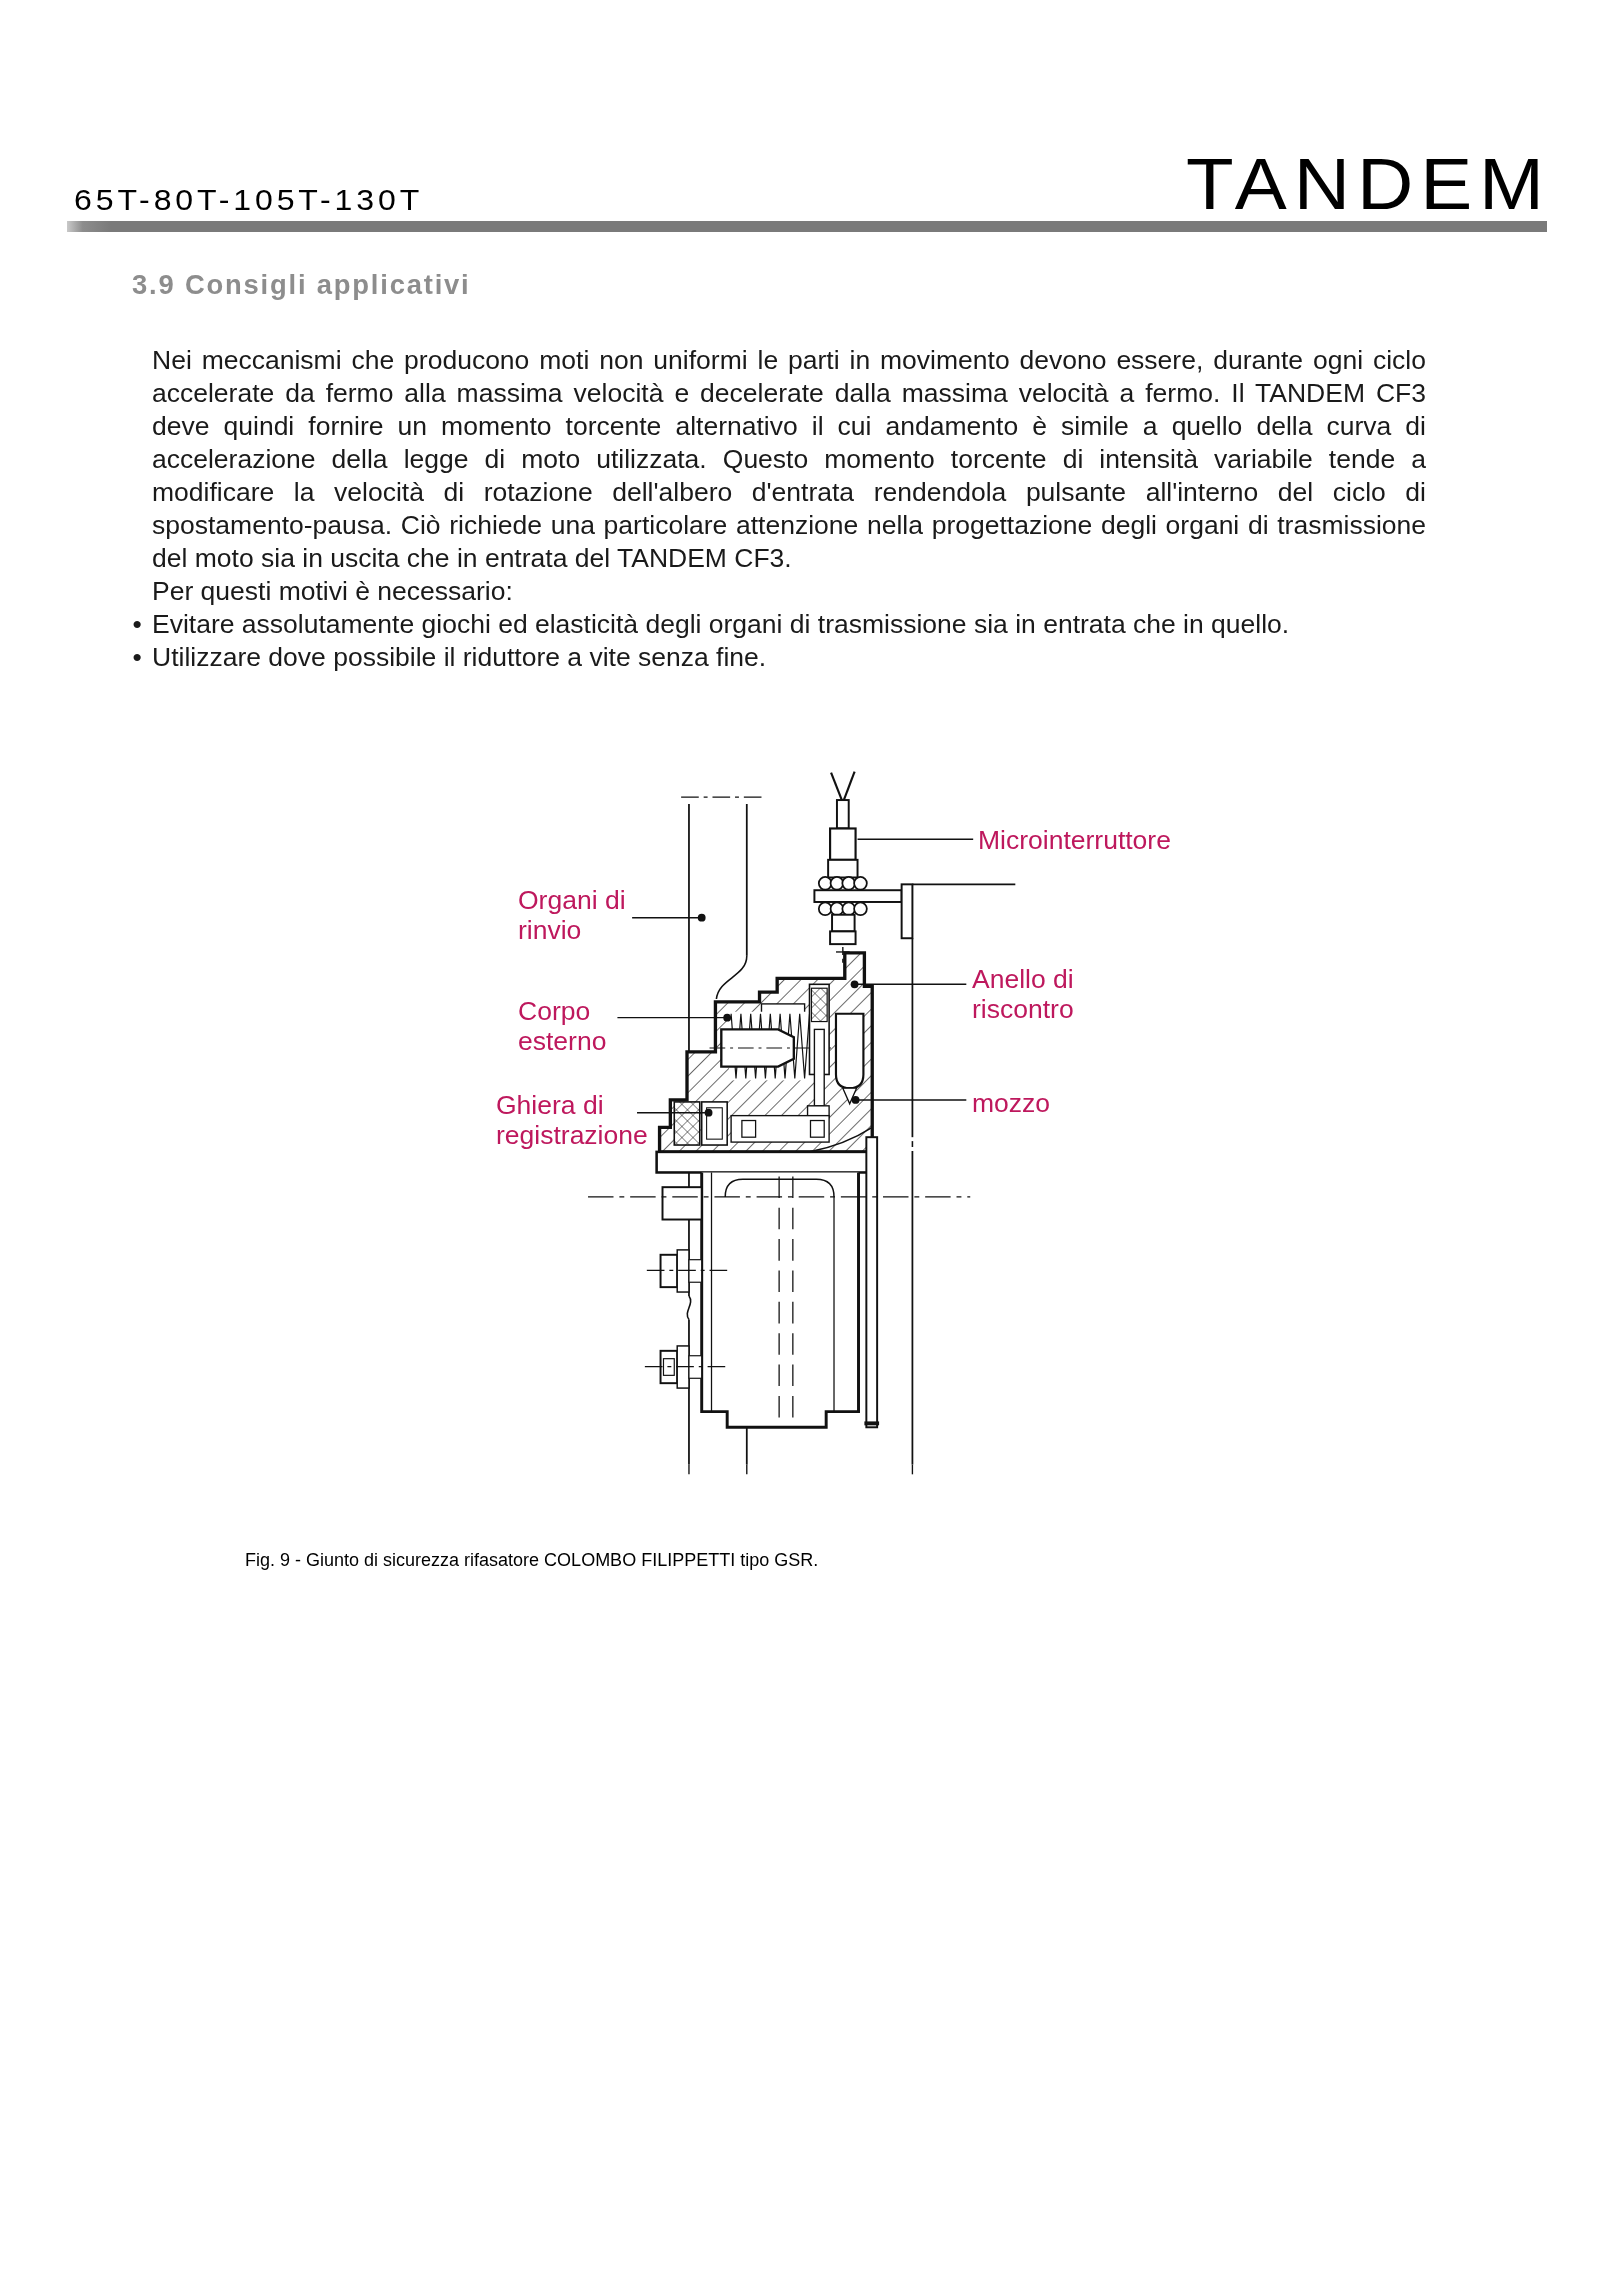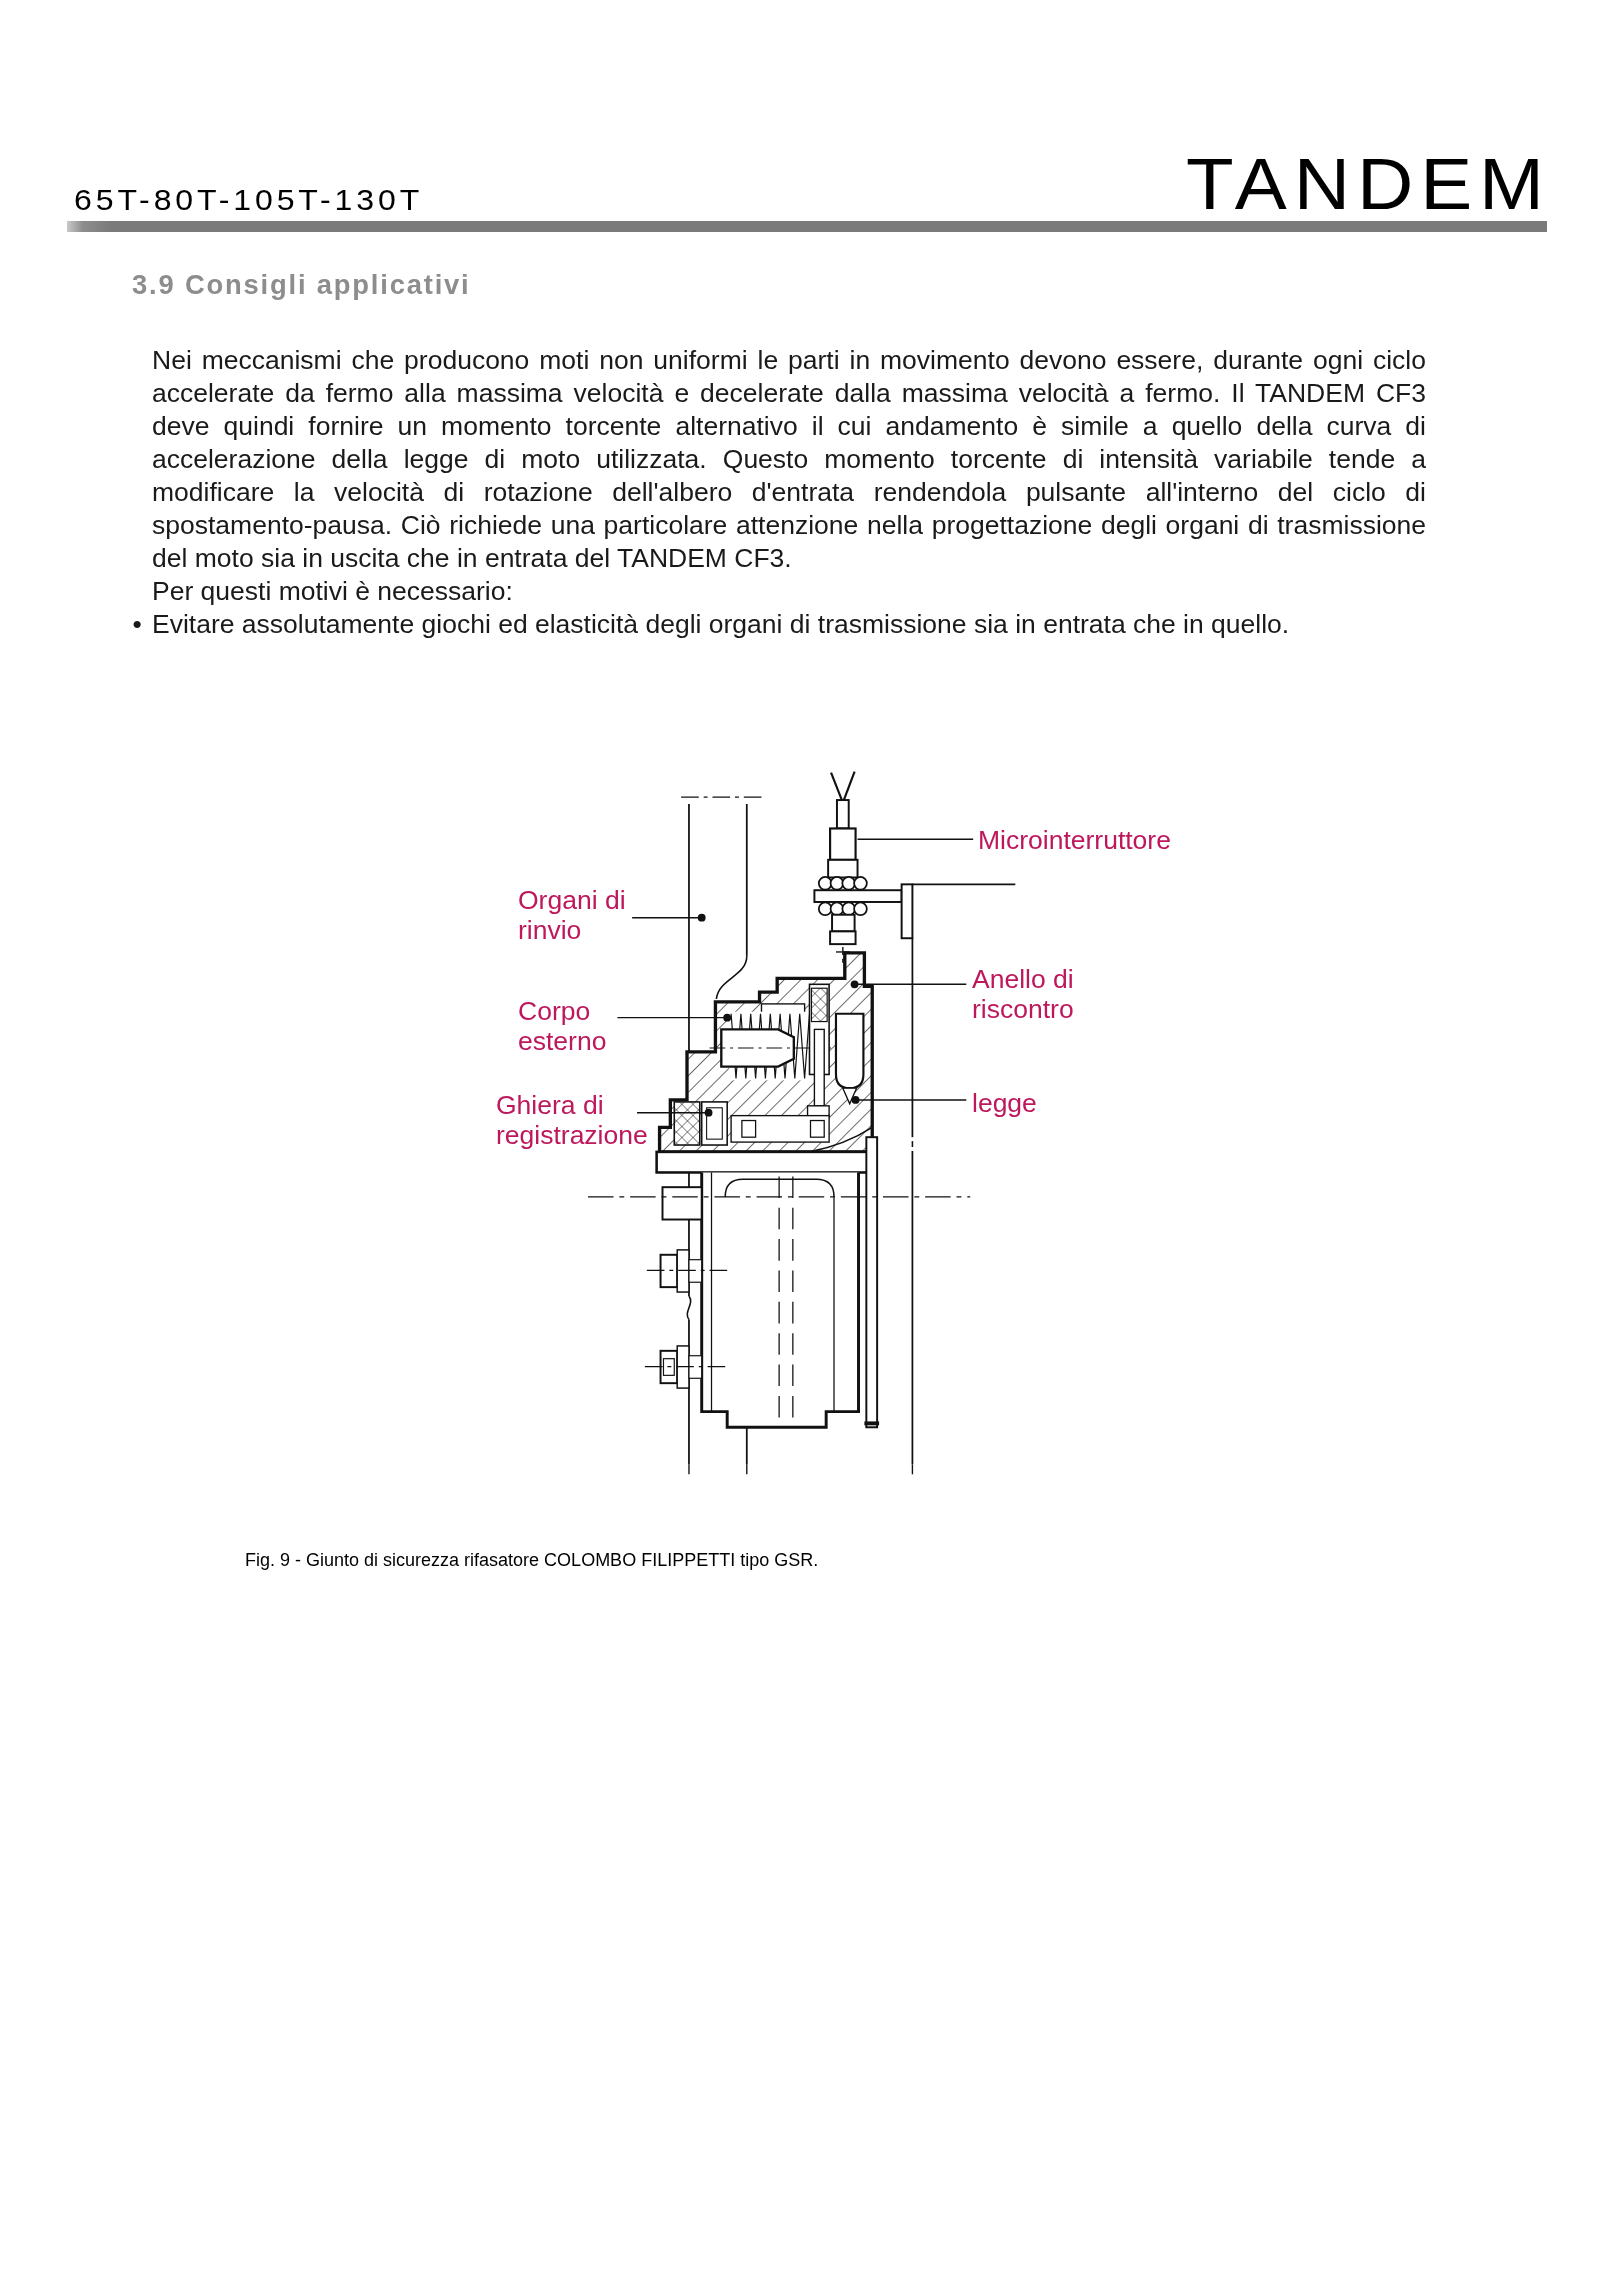--- a/index.html
+++ b/index.html
@@ -67,20 +67,21 @@
   <div class="brand">TANDEM</div>
   <div class="hrule"></div>
 
   <div class="heading">3.9 Consigli applicativi</div>
 
   <div class="textcol">
     <p>Nei meccanismi che producono moti non uniformi le parti in movimento devono essere, durante ogni ciclo accelerate da fermo alla massima velocità e decelerate dalla massima velocità a fermo. Il TANDEM CF3 deve quindi fornire un momento torcente alternativo il cui andamento è simile a quello della curva di accelerazione della legge di moto utilizzata. Questo momento torcente di intensità variabile tende a modificare la velocità di rotazione dell'albero d'entrata rendendola pulsante all'interno del ciclo di spostamento-pausa. Ciò richiede una particolare attenzione nella progettazione degli organi di trasmissione del moto sia in uscita che in entrata del TANDEM CF3.</p>
     <p class="lead">Per questi motivi è necessario:</p>
     <ul class="bullets">
       <li>Evitare assolutamente giochi ed elasticità degli organi di trasmissione sia in entrata che in quello.</li>
+      <li>Utilizzare dove possibile il riduttore a vite senza fine.</li>
     </ul>
   </div>
 
   <svg class="diagram" width="1620" height="2293" viewBox="0 0 1653 2339" xmlns="http://www.w3.org/2000/svg">
     <defs>
       <pattern id="ht" patternUnits="userSpaceOnUse" width="12" height="12" patternTransform="rotate(45)">
         <rect width="12" height="12" fill="#ffffff"></rect>
         <line x1="0" y1="0" x2="0" y2="12" stroke="#1a1a1a" stroke-width="1.3"></line>
       </pattern>
       <pattern id="xh" patternUnits="userSpaceOnUse" width="8" height="8" patternTransform="rotate(45)">
@@ -208,21 +209,21 @@
 
   <div class="lbl" style="left:978px;top:825px;">Microinterruttore</div>
   <div class="lbl" style="left:518px;top:885px;">Organi di
 rinvio</div>
   <div class="lbl" style="left:518px;top:996px;">Corpo
 esterno</div>
   <div class="lbl" style="left:496px;top:1090px;">Ghiera di
 registrazione</div>
   <div class="lbl" style="left:972px;top:964px;">Anello di
 riscontro</div>
-  <div class="lbl" style="left:972px;top:1088px;">legge</div>
+  <div class="lbl" style="left:972px;top:1088px;">mozzo</div>
 
   <div class="caption">Fig. 9 - Giunto di sicurezza rifasatore COLOMBO FILIPPETTI tipo GSR.</div>
 
   <div class="fbar"></div>
   <svg class="logo" width="108" height="90" viewBox="0 0 110 92" xmlns="http://www.w3.org/2000/svg">
     <g fill="none" stroke="#ffffff" stroke-width="19" stroke-linecap="round">
       <path d="M14,74 C2,58 10,36 32,30 C56,23 70,36 66,52 C62,67 42,72 36,60 C31,50 40,41 50,44"></path>
       <path d="M44,34 C50,12 78,6 90,20 C100,32 94,50 76,52"></path>
       <path d="M8,84 C20,78 26,72 32,62"></path>
       <path d="M88,22 C96,16 102,14 107,16"></path>

